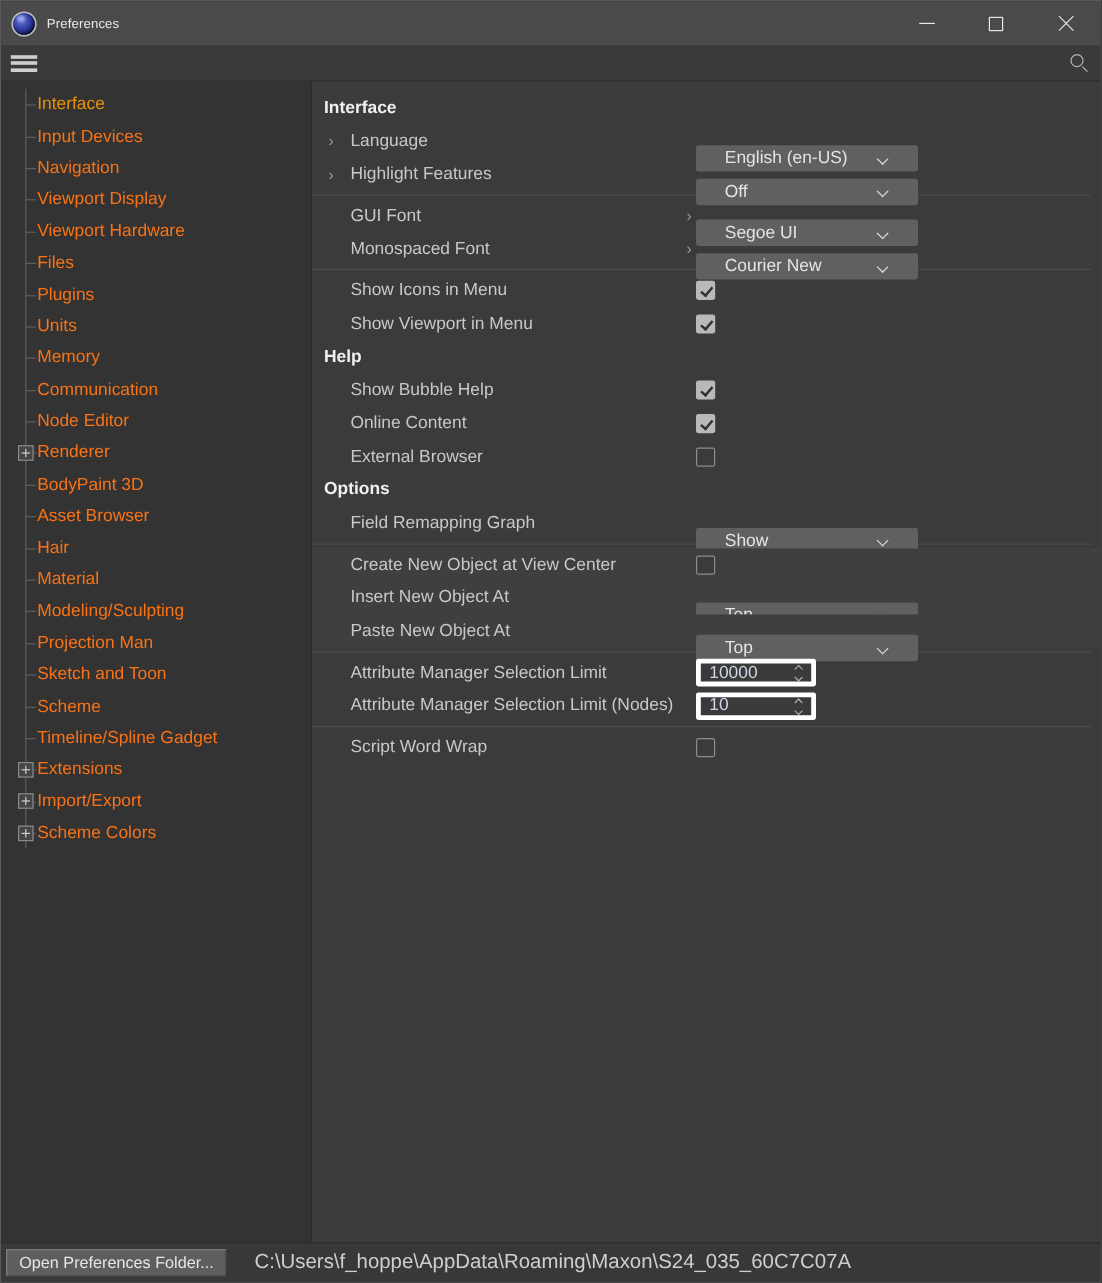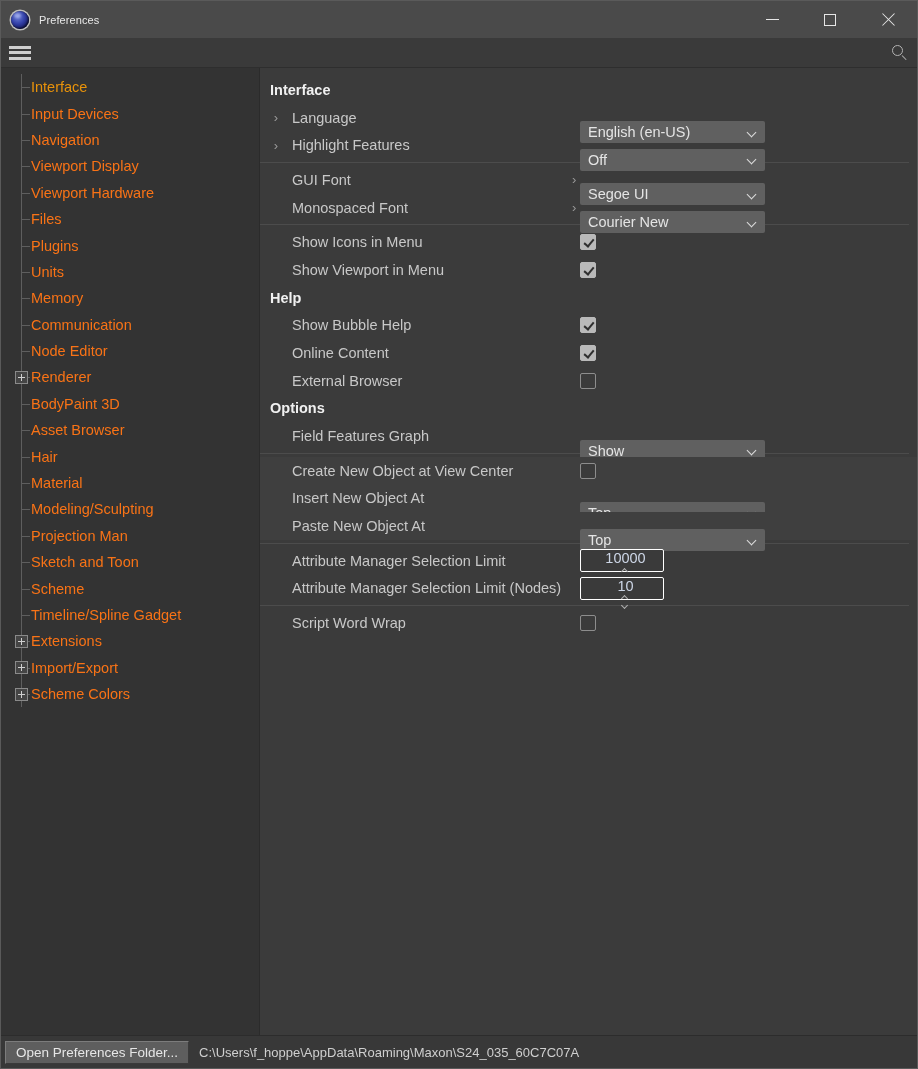--- a/index.html
+++ b/index.html
@@ -283,21 +283,21 @@
   .dropdown {
     width: 185px;
     height: 22px;
     background: #606060;
     border: none;
     border-radius: 2px;
     display: flex;
     align-items: center;
     color: #e4e4e4;
     font-size: 14.5px;
-    padding: 0 8px;
+    padding: 0 24px;
     box-sizing: border-box;
     position: relative;
     cursor: default;
     margin-top: 29px;
   }
   .dropdown .dv { flex: 1 1 auto; white-space: nowrap; overflow: hidden; }
   .chev {
     width: 9px; height: 9px;
     position: relative;
     flex: 0 0 9px;
@@ -329,32 +329,31 @@
     content: "";
     position: absolute;
     left: 5px; top: 2px;
     width: 4px; height: 8px;
     border-right: 2px solid #2f2f2f;
     border-bottom: 2px solid #2f2f2f;
     transform: rotate(40deg);
   }
 
   .numfield {
-    width: 84px;
+    width: 100px;
     height: 23px;
     background: #3a3a3a;
-    border: 1px solid #ffffff;
+    border: 4px solid #ffffff;
     border-radius: 2px;
     display: flex;
     align-items: center;
     box-sizing: border-box;
     padding-left: 7px;
     position: relative;
     cursor: text;
-    flex-direction: column;
   }
   .numfield .nv {
     color: #cdd6e6;
     font-size: 14.5px;
     flex: 1 1 auto;
   }
   .spinner {
     width: 16px;
     height: 100%;
     display: flex;
@@ -415,22 +414,22 @@
     font-size: 13.5px;
     display: flex;
     align-items: center;
     padding: 0 10px;
     box-sizing: border-box;
     cursor: default;
     white-space: nowrap;
   }
   .footer-path {
     color: #cfcfcf;
-    font-size: 13px;
-    margin-left: 10px;
+    font-size: 17px;
+    margin-left: 23px;
     white-space: nowrap;
   }
 </style>
 </head>
 <body>
 
 <div id="app">
 
   <div class="titlebar">
     <div class="title-icon"></div>
@@ -664,21 +663,21 @@
         <div class="row">
           <span class="arrow blank">›</span>
           <span class="lbl">External Browser</span>
           <span class="ctrl-col">
             <span class="checkbox"></span>
           </span>
         </div>
         <div class="group-head">Options</div>
         <div class="row">
           <span class="arrow blank">›</span>
-          <span class="lbl">Field Features Graph</span>
+          <span class="lbl">Field Remapping Graph</span>
           <span class="ctrl-col">
             <span class="dropdown">
               <span class="dv">Show</span>
               <span class="chev"></span>
             </span>
           </span>
         </div>
         <div class="sep"></div>
         <div class="row band">
           <span class="arrow blank">›</span>

